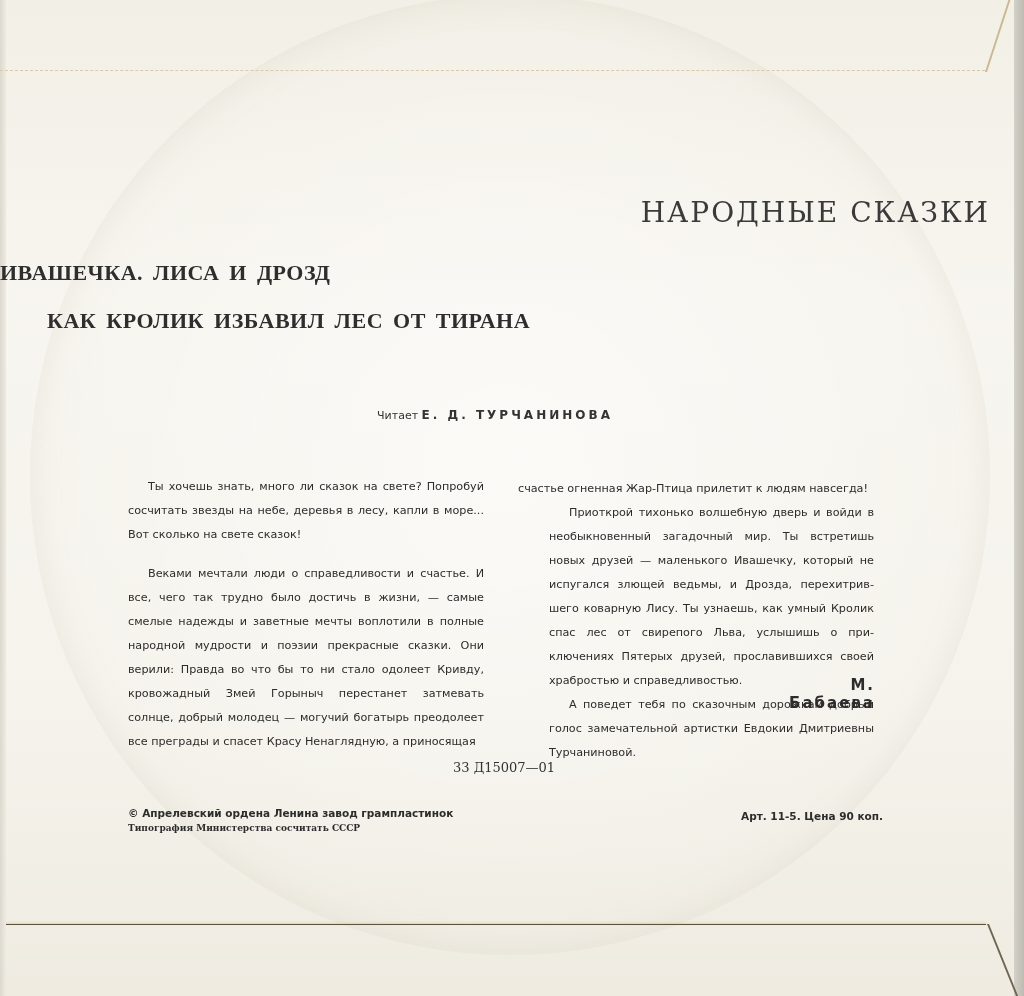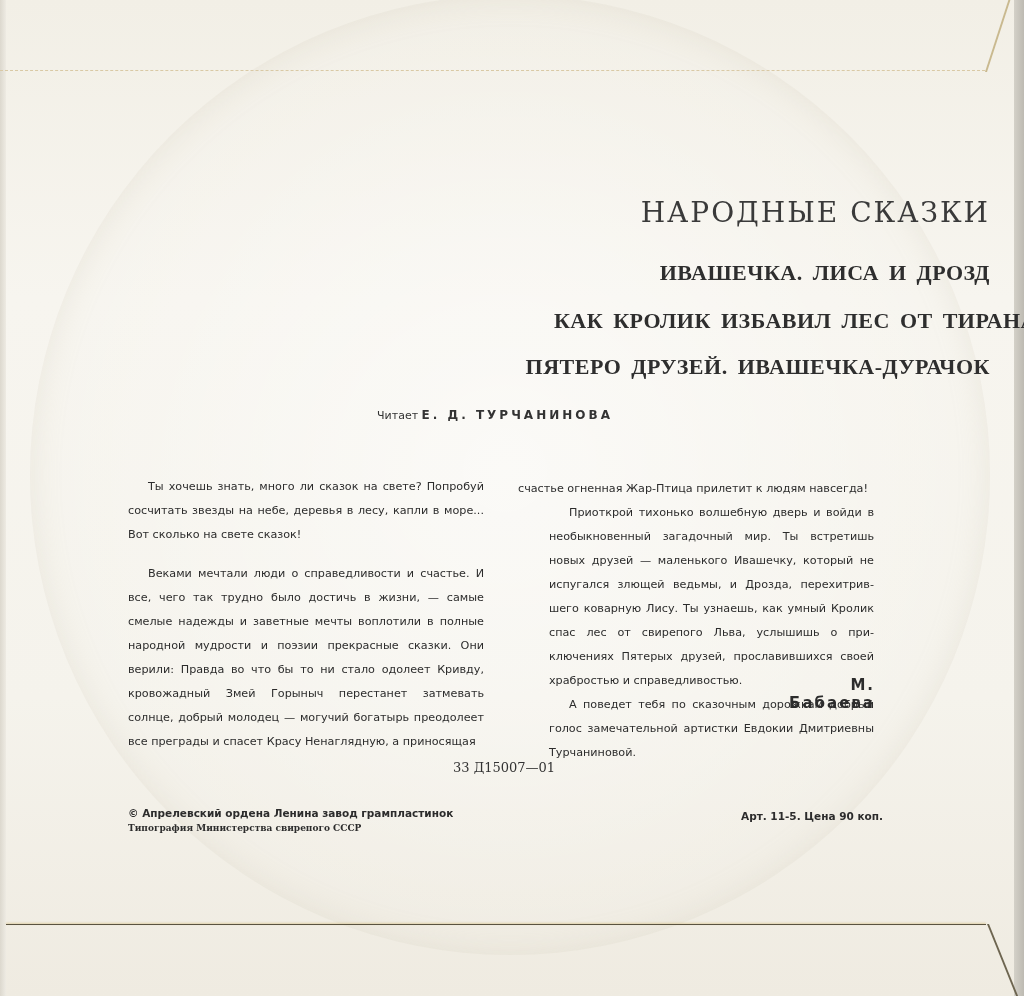--- a/index.html
+++ b/index.html
@@ -45,21 +45,21 @@
       border-radius: 50%;
       box-shadow: inset 0 0 30px rgba(200,192,170,0.25);
     }
 
     .title {
       position: absolute; left: 0; width: 990px; top: 196px; text-align: right;
       font-family: "DejaVu Serif", serif; font-size: 28px; letter-spacing: 2px;
       color: #3a3a3a; font-weight: normal;
     }
     .subtitle {
-      position: absolute; left: 0; width: 990px; text-align: right;
+      position: absolute; left: 0; width: 990px; text-align: left;
       font-family: "Liberation Serif", serif; font-weight: bold;
       font-size: 22px; color: #2e2e2e; letter-spacing: 0.5px;
       word-spacing: 4px;
     }
     .sub1 { top: 260px; }
     .sub2 { top: 308px; padding-left: 47px; }
     .sub3 { top: 354px; }
     .reader {
       position: absolute; left: 0; width: 990px; top: 408px; text-align: center;
       font-size: 11px; color: #333;
@@ -104,21 +104,20 @@
   <div class="left-edge"></div>
   <div class="right-edge"></div>
   <div class="fold-top"></div>
   <div class="fold-top-diag"></div>
   <div class="fold-bottom"></div>
   <div class="fold-bottom-diag"></div>
 
   <div class="title">НАРОДНЫЕ СКАЗКИ</div>
   <div class="subtitle sub1">ИВАШЕЧКА. ЛИСА И ДРОЗД</div>
   <div class="subtitle sub2">КАК КРОЛИК ИЗБАВИЛ ЛЕС ОТ ТИРАНА</div>
-  <div class="subtitle sub3">ПЯТЕРО ДРУЗЕЙ. ИВАШЕЧКА-ДУРАЧОК</div>
 
   <div class="reader">
     <span>Читает</span>
     <span class="name">Е. Д. ТУРЧАНИНОВА</span>
   </div>
 
   <div class="col col-left">
     <p>Ты хочешь знать, много ли сказок на свете? Попробуй сосчитать звезды на небе, деревья в ле­су, капли в море... Вот сколько на свете сказок!</p>
     <div class="gap"></div>
     <p>Веками мечтали люди о справедливости и счастье. И все, чего так трудно было достичь в жиз­ни, — самые смелые надежды и заветные мечты воплотили в полные народной мудрости и поэзии прекрасные сказки. Они верили: Правда во что бы то ни стало одолеет Кривду, кровожадный Змей Горыныч перестанет затмевать солнце, добрый молодец — могучий богатырь преодолеет все пре­грады и спасет Красу Ненаглядную, а приносящая</p>
@@ -129,16 +128,16 @@
     <p>Приоткрой тихонько волшебную дверь и войди в необыкновенный загадочный мир. Ты встретишь новых друзей — маленького Ивашечку, который не испугался злющей ведьмы, и Дрозда, перехитрив­шего коварную Лису. Ты узнаешь, как умный Кро­лик спас лес от свирепого Льва, услышишь о при­ключениях Пятерых друзей, прославившихся своей храбростью и справедливостью.</p>
     <p>А поведет тебя по сказочным дорожкам добрый голос замечательной артистки Евдокии Дмитриев­ны Турчаниновой.</p>
   </div>
 
   <div class="signature">М. Бабаева</div>
 
   <div class="catalog">33 Д15007—01</div>
 
   <div class="footer-left">
     <div class="line1">© Апрелевский ордена Ленина завод грампластинок</div>
-    <div class="line2">Типография Министерства свирепого СССР</div>
+    <div class="line2">Типография Министерства сосчитать СССР</div>
   </div>
   <div class="footer-right">Арт. 11-5. Цена 90 коп.</div>
 </div>
 
 </body></html>

